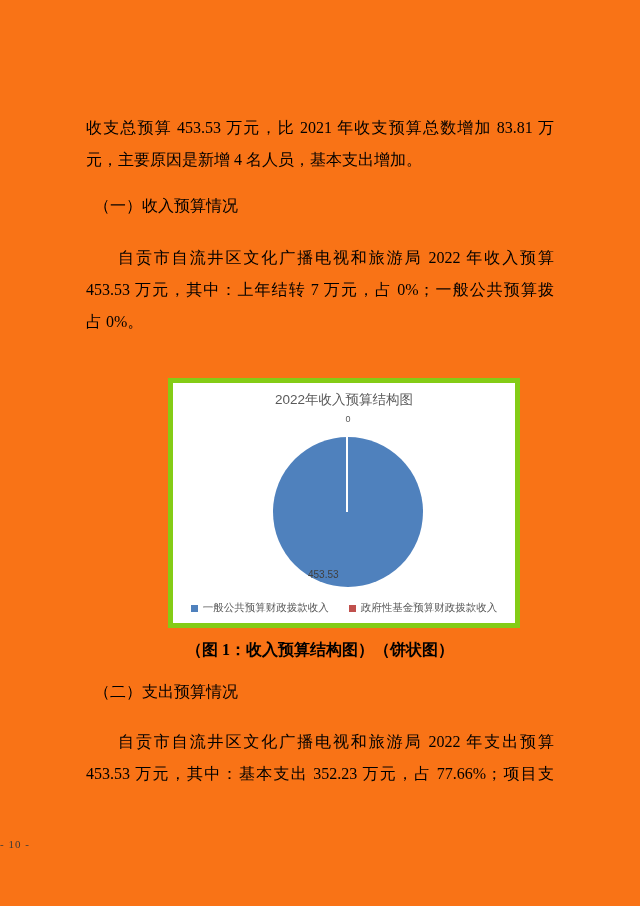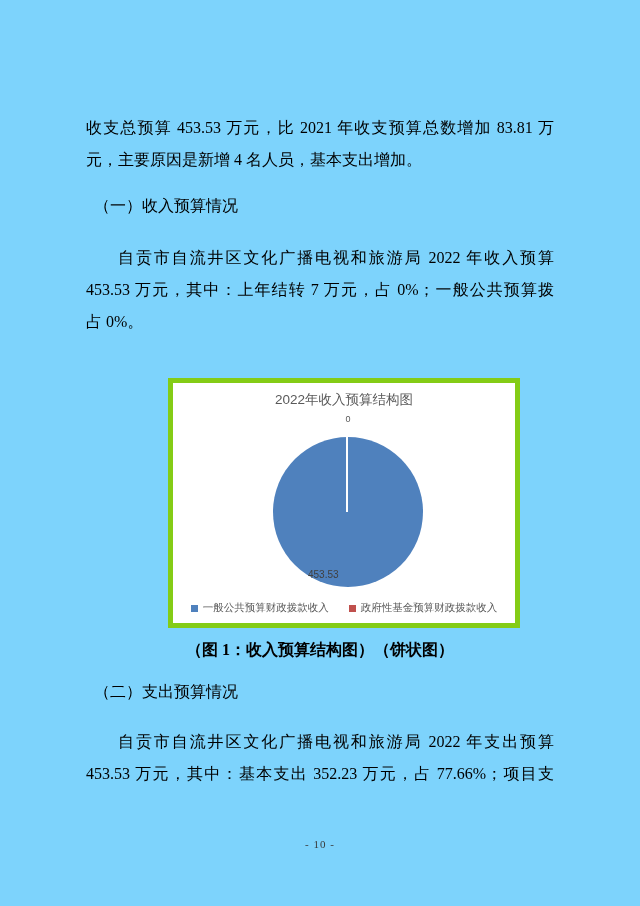--- a/index.html
+++ b/index.html
@@ -1,27 +1,27 @@
 <!DOCTYPE html>
 <html><head>
 <meta charset="utf-8">
 <style>
   html,body { margin:0; padding:0; background:#ffffff; }
   .page {
-    position:relative; width:640px; height:906px; background:#7dd3fc;
+    position:relative; width:640px; height:906px; background:#f97316;
     font-family:"Liberation Serif","DejaVu Serif",serif; color:#000;
     overflow:hidden;
   }
   .block { position:absolute; left:86px; width:468px; font-size:16px; line-height:32px; }
   .line { white-space:nowrap; }
   .jl { text-align:justify; text-align-last:justify; white-space:normal; }
   .ind { text-indent:2em; }
   .heading { font-size:16px;margin-left:8px; }
   .caption { text-align:center; font-weight:bold; font-size:16px; }
-  .pagenum { position:absolute; left:0; top:838px; width:640px; text-align:center;
+  .pagenum { position:absolute; left:0; top:838px; width:640px; 
              font-size:11px; color:#3a3a3a; letter-spacing:1px; }
 
   
   .chart-box { position:absolute; left:168px; top:378px; width:352px; height:250px;
                background:#ffffff; border:5px solid #84cc16; box-sizing:border-box;
                font-family:"Liberation Sans","DejaVu Sans",sans-serif; }
   .chart-title { position:absolute; top:8px; left:0; width:100%; text-align:center;
                  font-size:13.5px; color:#595959; }
   .pie { position:absolute; left:100px; top:54px; width:150px; height:150px;
          border-radius:50%; }

